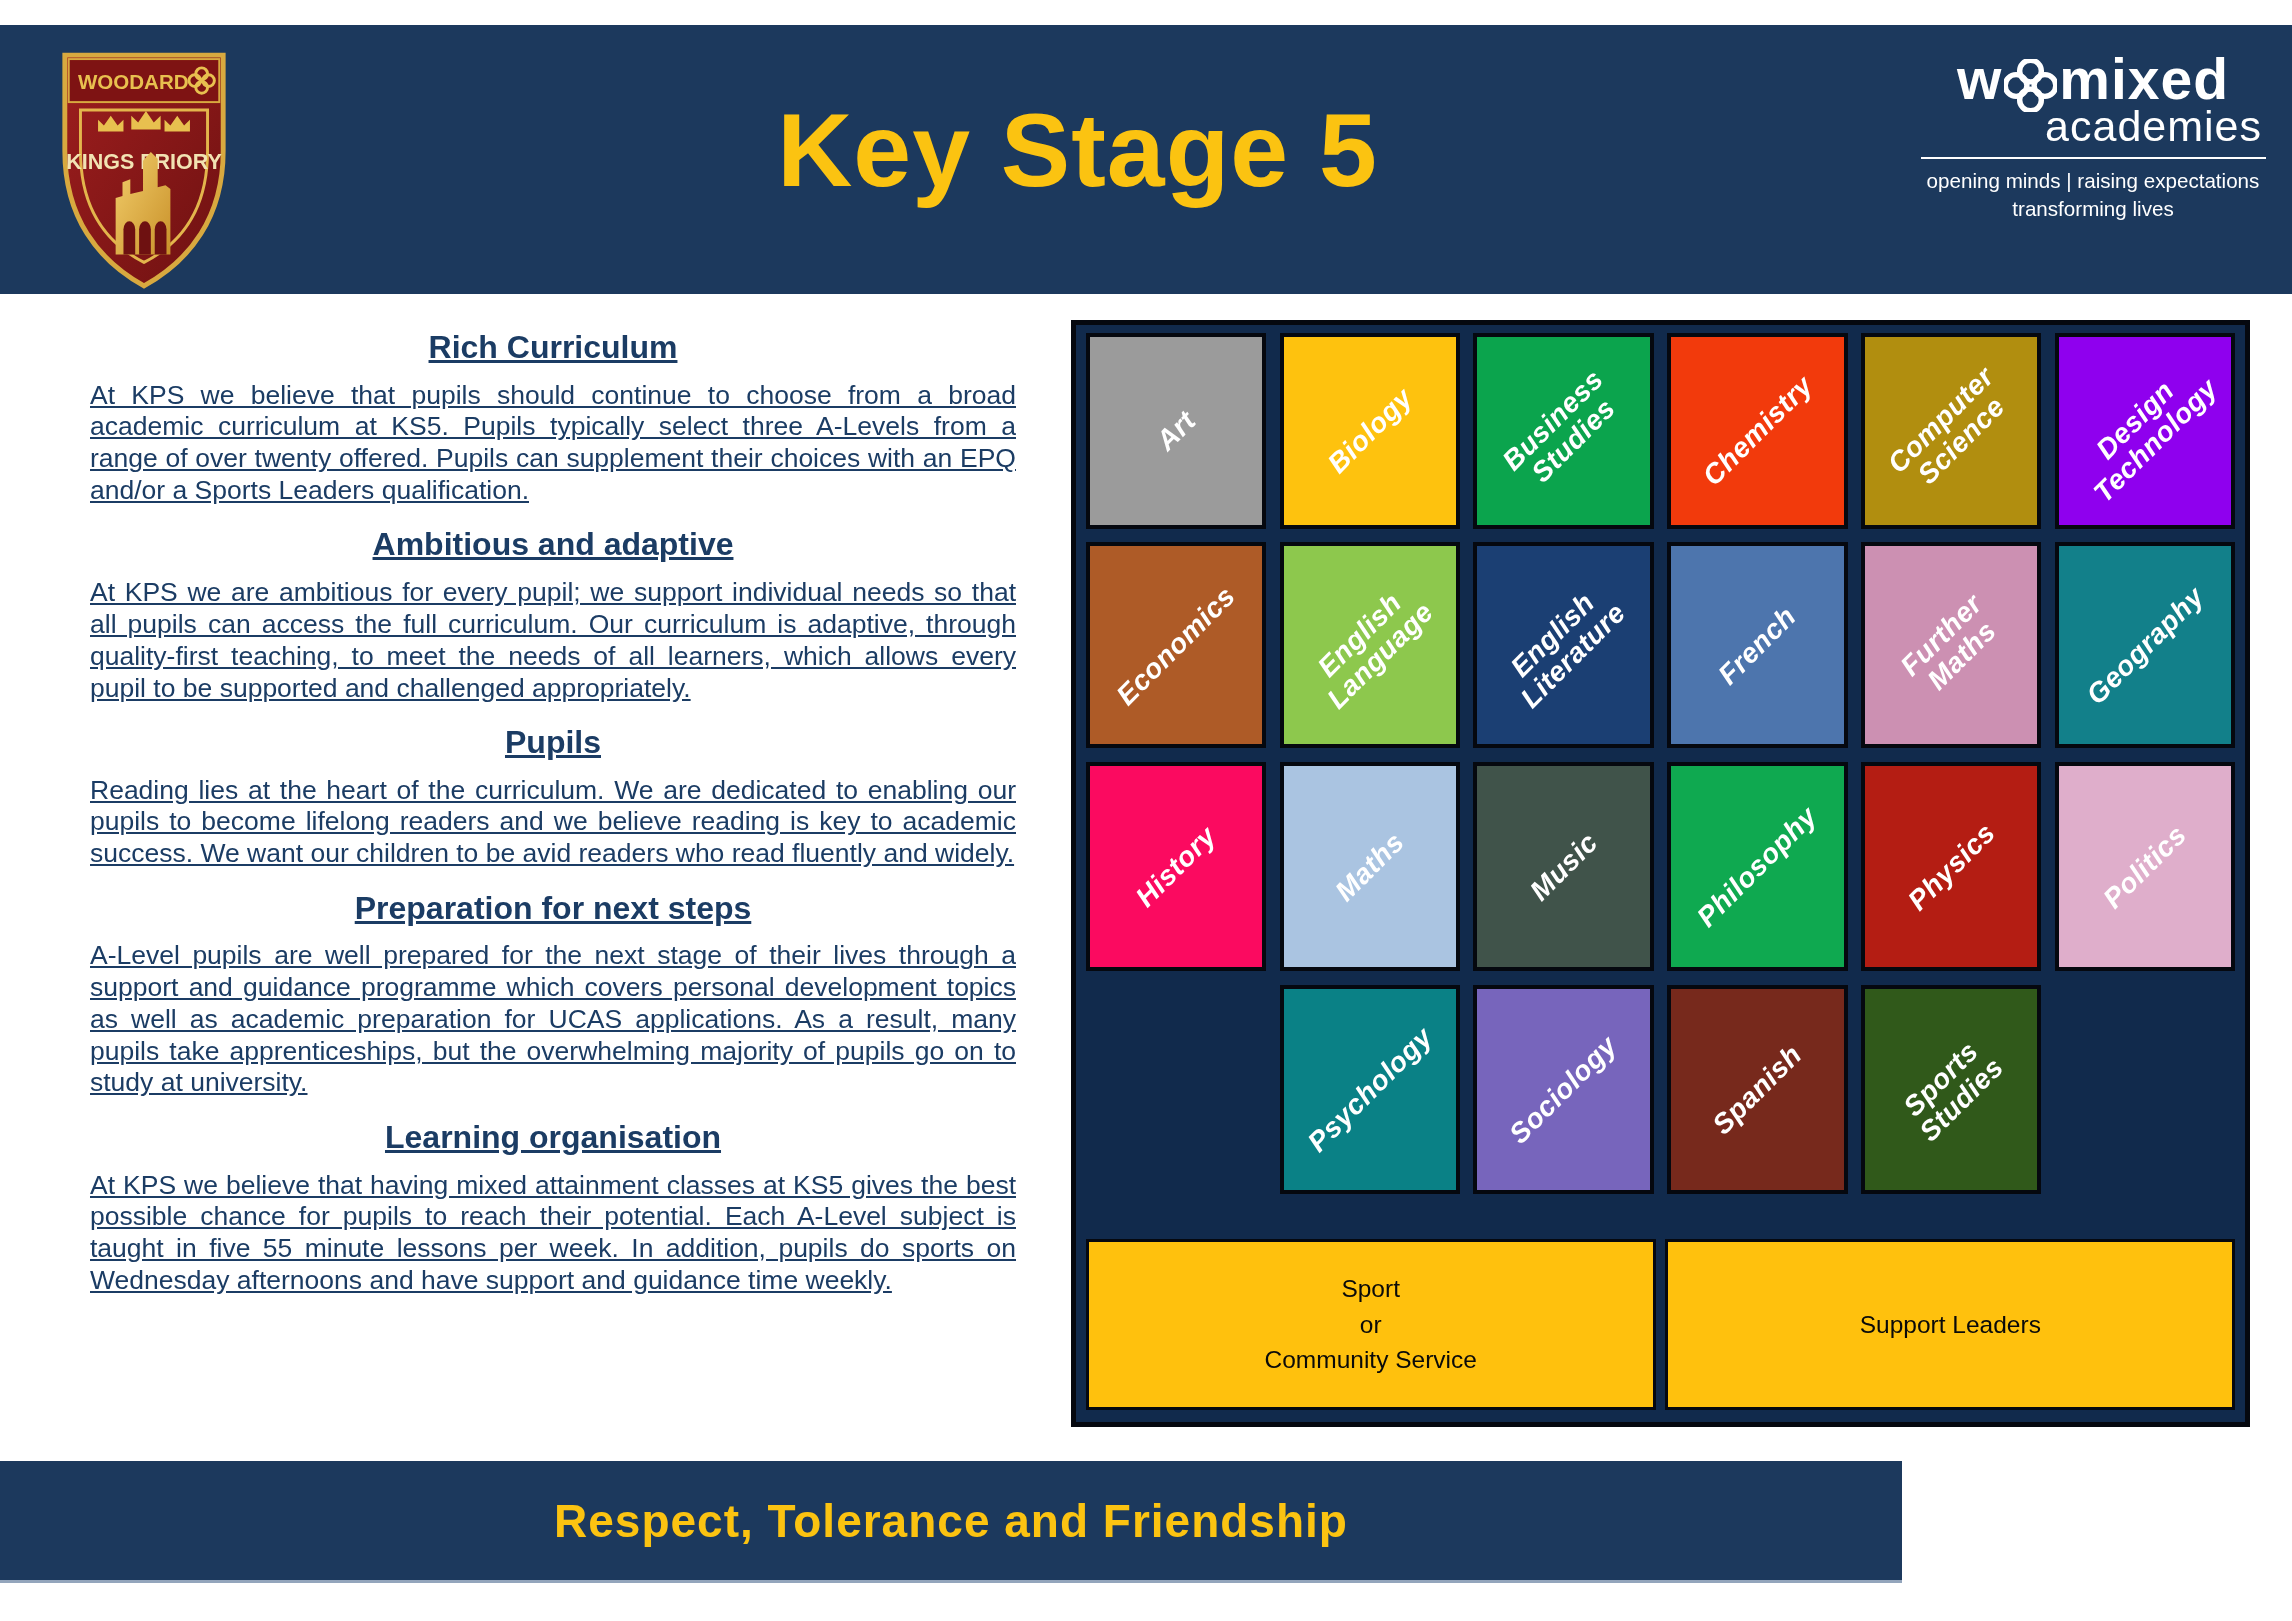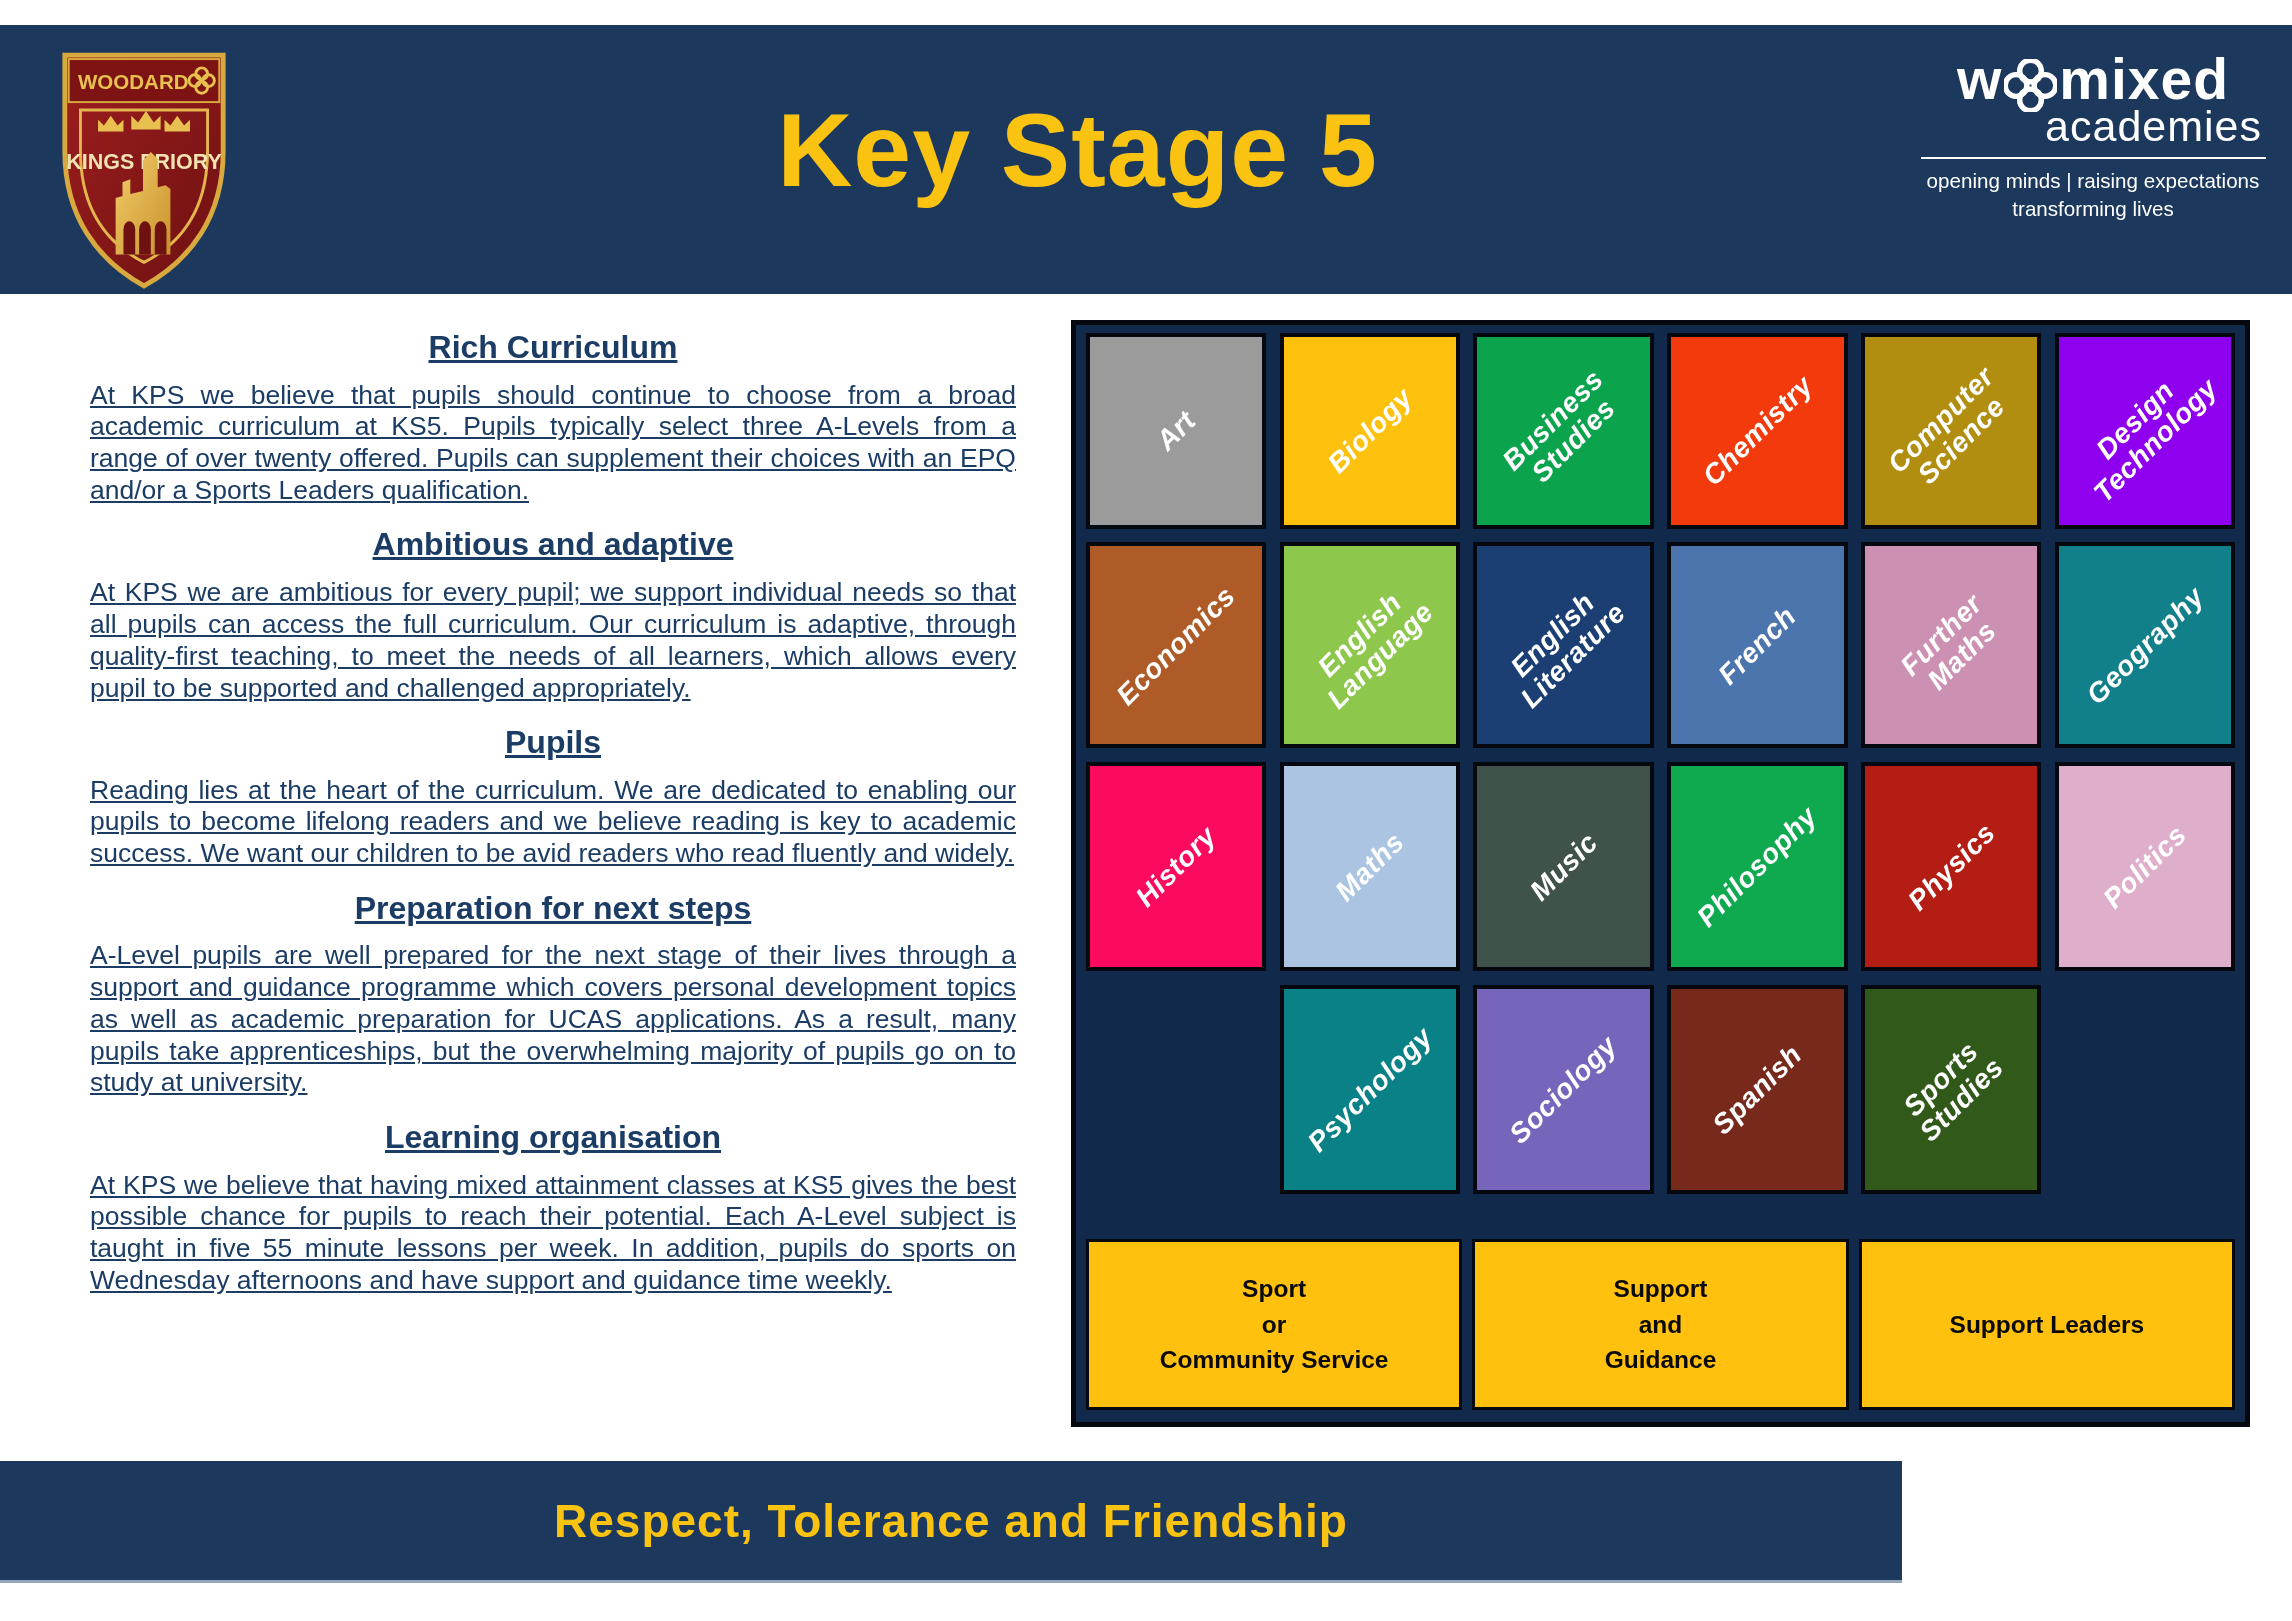--- a/index.html
+++ b/index.html
@@ -38,21 +38,21 @@
   .tiles{display:grid;grid-template-columns:repeat(6,1fr);
          grid-template-rows:196px 206px 209px 209px;gap:13.7px;}
   .tile{border:4.9px solid #05080F;box-sizing:border-box;
         display:flex;align-items:center;justify-content:center;overflow:hidden;}
   .tile .lbl{transform:rotate(-45deg);color:#ffffff;font-weight:bold;font-style:italic;
              font-size:28px;line-height:1.05;text-align:center;white-space:pre-line;
              letter-spacing:0.5px;}
   .pathways{display:flex;gap:9.8px;margin-top:45px;}
   .pathway-btn{flex:1;height:171px;box-sizing:border-box;background:#FFC10D;
                border:3.9px solid #05080F;display:flex;align-items:center;justify-content:center;}
-  .pathway-btn .plbl{color:#0A0A0A;font-weight:bold;font-size:24.5px;line-height:1.45;
+  .pathway-btn .plbl{color:#0A0A0A;font-weight:normal;font-size:24.5px;line-height:1.45;
                      text-align:center;white-space:pre-line;}
 
   
   .motto-band{position:absolute;left:0;top:1461px;width:1902px;height:119px;background:#1C395D;
               border-bottom:3.9px solid #93A5BC;display:flex;align-items:center;justify-content:center;}
   .motto{color:#FBC311;font-size:46px;font-weight:bold;letter-spacing:1px;}
 </style>
 </head>
 <body>
 
@@ -207,25 +207,20 @@
 Studies</span>
         </div>
       </div>
     <div class="pathways" id="pathways-host">
         <div class="pathway-btn">
           <span class="plbl">Sport
 or
 Community Service</span>
         </div>
         <div class="pathway-btn">
-          <span class="plbl">Support
-and
-Guidance</span>
-        </div>
-        <div class="pathway-btn">
           <span class="plbl">Support Leaders</span>
         </div>
       </div>
   </div>
 
   <div class="motto-band">
     <div class="motto">Respect, Tolerance and Friendship</div>
   </div>
 
 </div>

